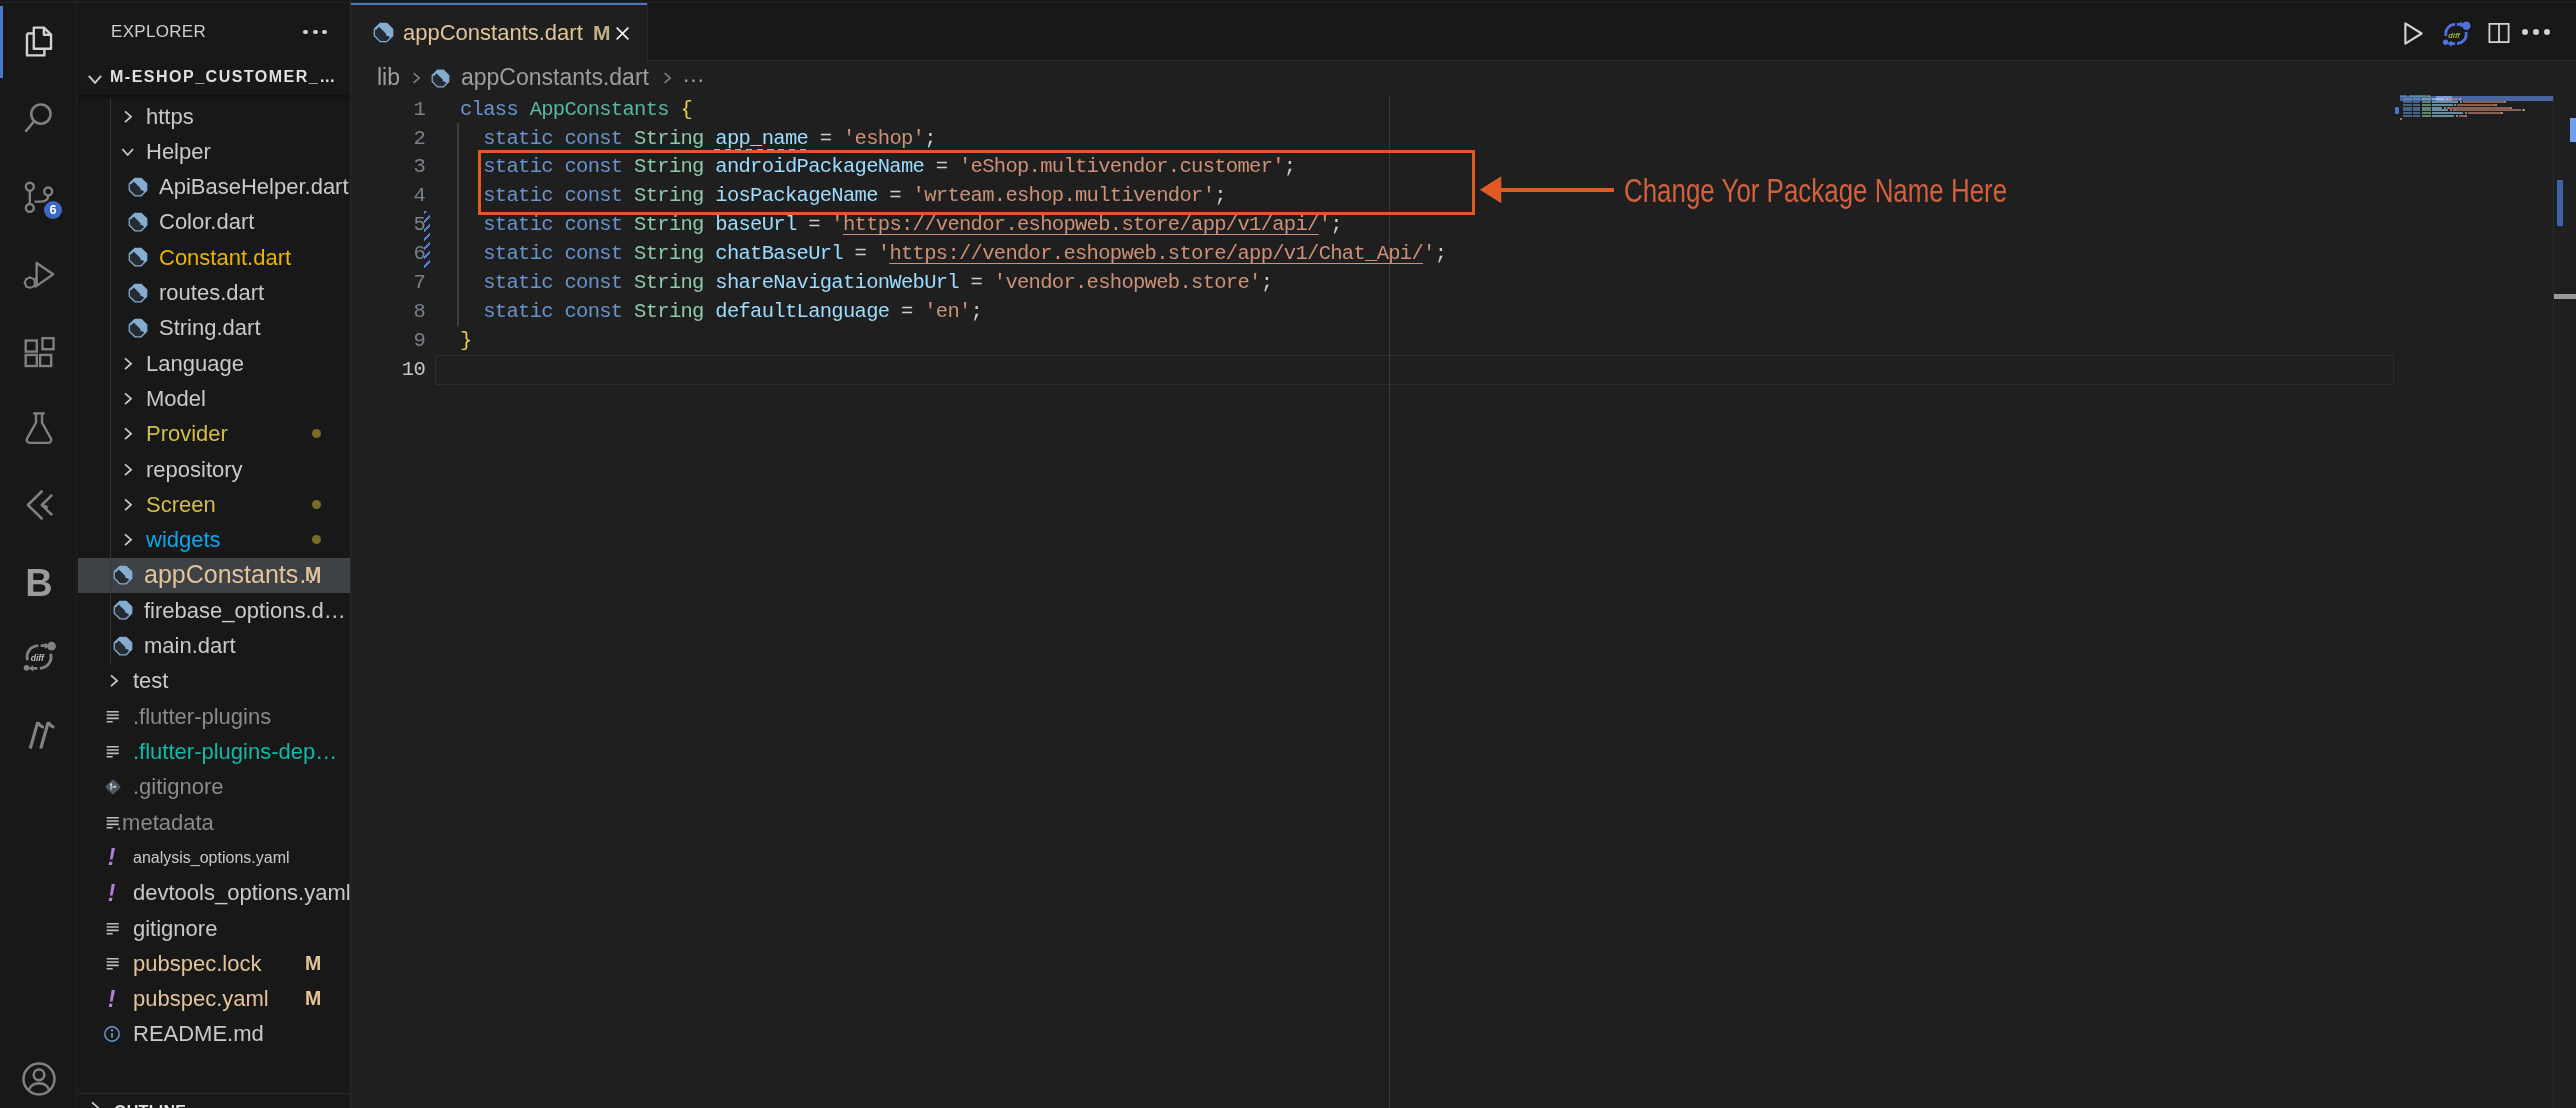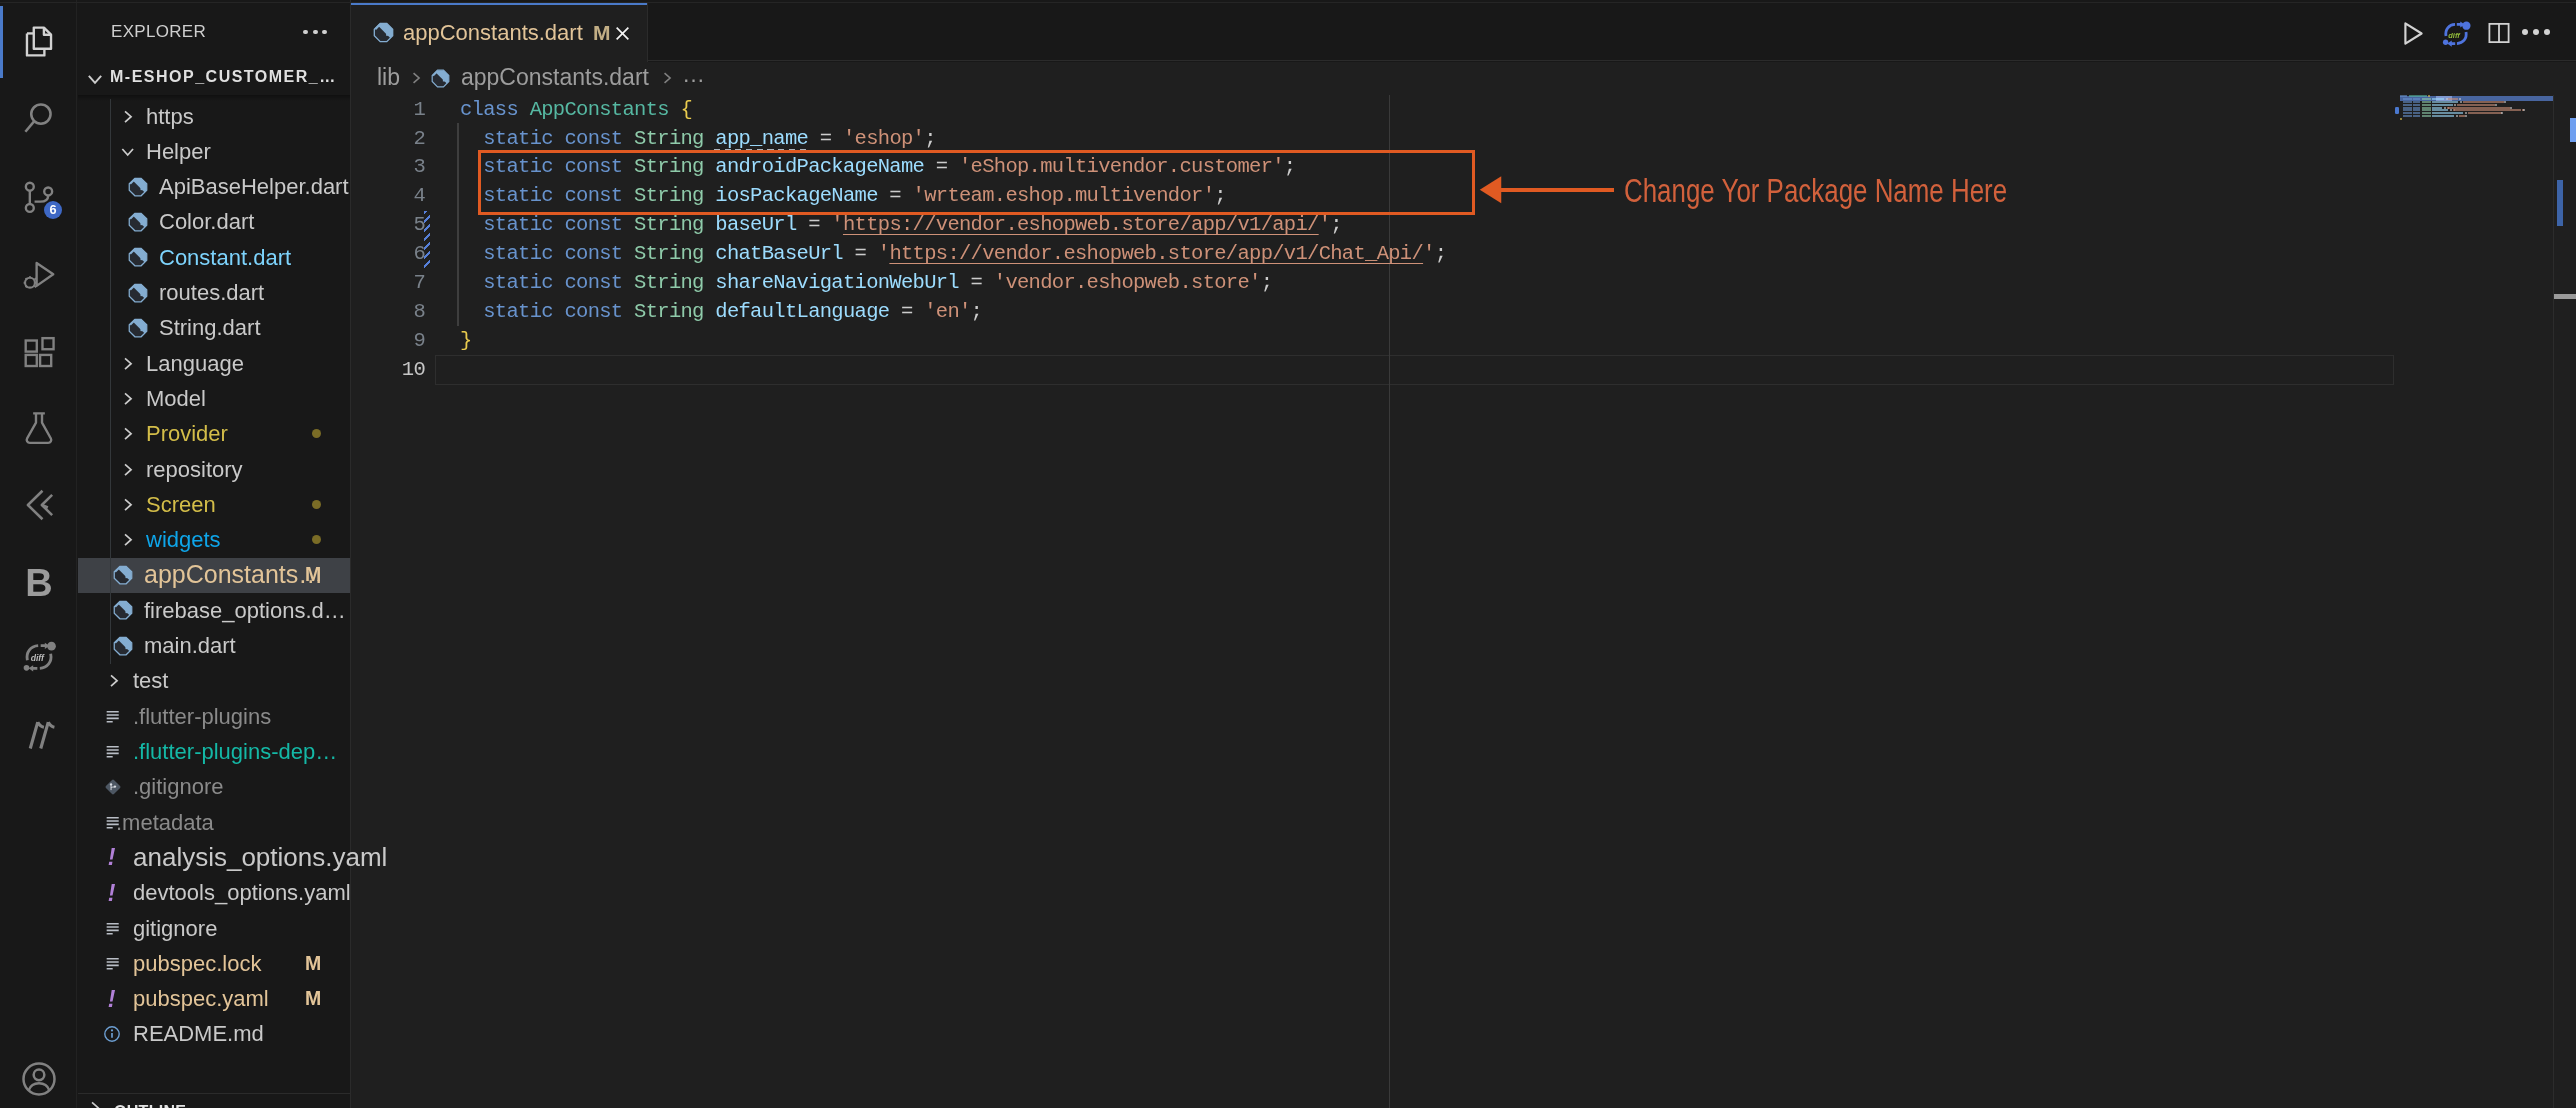--- a/index.html
+++ b/index.html
@@ -138,21 +138,21 @@
       </clipPath>
     </defs>
 <g clip-path="url(#hx5)">
 <rect x="0" y="0" width="32" height="32" fill="#262a31"></rect>
 <polygon points="0,-2 34,-2 34,32" fill="#84add1"></polygon>
 <rect x="20" y="14" width="9" height="7" fill="#84add1"></rect>
 </g>
 <path d="M3.5 11 L11 3.5" stroke="#84add1" stroke-width="3" fill="none"></path>
 <path d="M11 2 L21 2 L30 11 L30 21 L21 30 L11 30 L2 21 L2 11 Z" fill="none" stroke="#84add1" stroke-width="2"></path>
 </svg>
-<div style="position:absolute;left:159px;top:245px;height:25.5px;line-height:25.5px;font-size:22px;color:#7dd3fc;white-space:nowrap">Constant.dart</div>
+<div style="position:absolute;left:159px;top:245px;height:25.5px;line-height:25.5px;font-size:22px;color:#eab308;white-space:nowrap">Constant.dart</div>
 <svg style="position:absolute;left:128px;top:283px" width="20" height="20" viewBox="0 0 32 32">
 <defs>
       <clipPath id="hx6">
         <path d="M11 2 L21 2 L30 11 L30 21 L21 30 L11 30 L2 21 L2 11 Z"></path>
       </clipPath>
     </defs>
 <g clip-path="url(#hx6)">
 <rect x="0" y="0" width="32" height="32" fill="#262a31"></rect>
 <polygon points="0,-2 34,-2 34,32" fill="#84add1"></polygon>
 <rect x="20" y="14" width="9" height="7" fill="#84add1"></rect>
@@ -267,21 +267,21 @@
 <circle cx="10.2" cy="9.4" r="1.7" fill="#d8dce2"></circle>
     <circle cx="15.8" cy="12.4" r="1.7" fill="#d8dce2"></circle>
 <path d="M10.2 11 V17.5 M10.2 14.2 C10.2 12.6 13.6 13.6 15.2 12.8" stroke="#d8dce2" stroke-width="1.4" fill="none"></path>
   </svg>
 <div style="position:absolute;left:133px;top:774px;height:25.5px;line-height:25.5px;font-size:22px;color:#8a8a8a;white-space:nowrap">.gitignore</div>
 <svg style="position:absolute;left:104px;top:814px" width="17.4" height="17.4" viewBox="0 0 26 26">
     <path d="M4 5.5 H22 M4 10.5 H22 M4 15.5 H22 M4 20.5 H13" stroke="#b9bec6" stroke-width="2.3" fill="none"></path>
   </svg>
 <div style="position:absolute;left:116px;top:810px;height:25.5px;line-height:25.5px;font-size:22px;color:#8a8a8a;white-space:nowrap">.metadata</div>
 <div style="position:absolute;left:103px;top:846px;width:17.4px;height:23px;color:#b180d7;font-weight:700;font-style:italic;font-size:23px;line-height:23px;text-align:center">!</div>
-<div style="position:absolute;left:133px;top:845px;height:25.5px;line-height:25.5px;font-size:26px;color:#c9c9c9;white-space:nowrap">analysis_options.yaml</div>
+<div style="position:absolute;left:133px;top:845px;height:25.5px;line-height:25.5px;font-size:16px;color:#c9c9c9;white-space:nowrap">analysis_options.yaml</div>
 <div style="position:absolute;left:103px;top:882px;width:17.4px;height:23px;color:#b180d7;font-weight:700;font-style:italic;font-size:23px;line-height:23px;text-align:center">!</div>
 <div style="position:absolute;left:133px;top:880px;height:25.5px;line-height:25.5px;font-size:22px;color:#c9c9c9;white-space:nowrap">devtools_options.yaml</div>
 <svg style="position:absolute;left:104px;top:920px" width="17.4" height="17.4" viewBox="0 0 26 26">
     <path d="M4 5.5 H22 M4 10.5 H22 M4 15.5 H22 M4 20.5 H13" stroke="#b9bec6" stroke-width="2.3" fill="none"></path>
   </svg>
 <div style="position:absolute;left:133px;top:916px;height:25.5px;line-height:25.5px;font-size:22px;color:#c9c9c9;white-space:nowrap">gitignore</div>
 <svg style="position:absolute;left:104px;top:955px" width="17.4" height="17.4" viewBox="0 0 26 26">
     <path d="M4 5.5 H22 M4 10.5 H22 M4 15.5 H22 M4 20.5 H13" stroke="#b9bec6" stroke-width="2.3" fill="none"></path>
   </svg>
 <div style="position:absolute;left:133px;top:951px;height:25.5px;line-height:25.5px;font-size:22px;color:#e2c498;white-space:nowrap">pubspec.lock</div>

